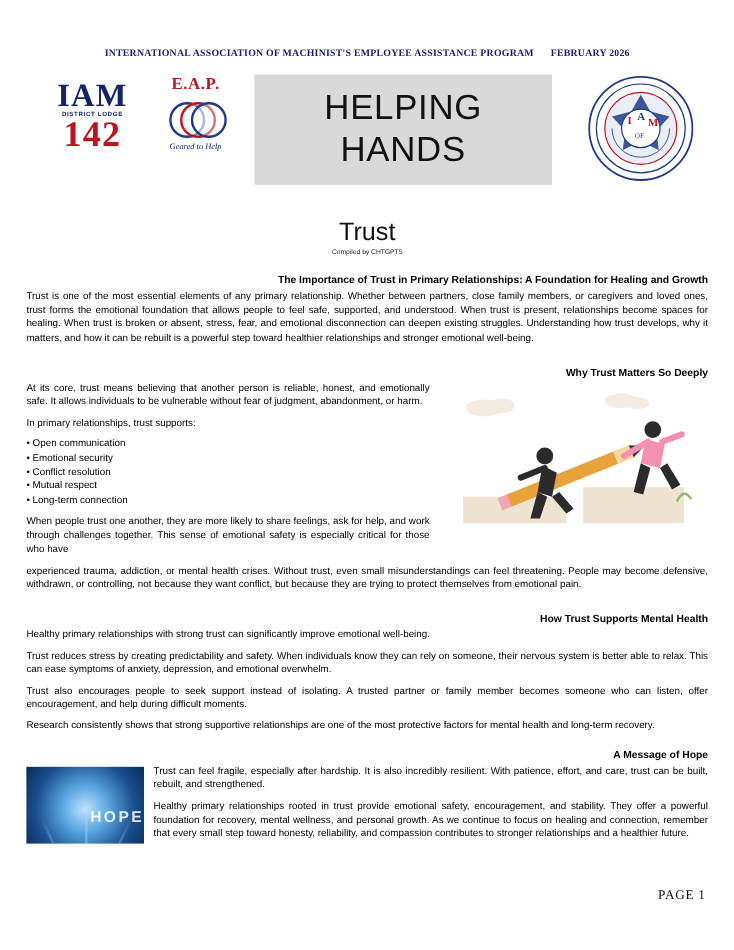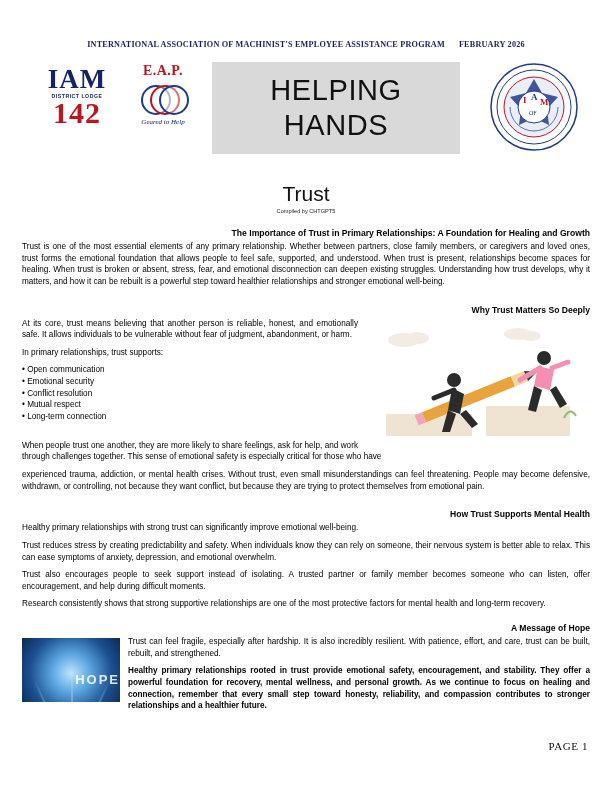--- a/index.html
+++ b/index.html
@@ -193,21 +193,21 @@
     color: #000;
   }
   p.body {
     font-family: "Liberation Sans", sans-serif;
     font-size: 8.2px;
     line-height: 1.42;
     margin: 0 0 6px 0;
     text-align: justify;
     color: #000;
   }
-  p.body.last { margin-bottom: 14px; font-weight: bold; }
+  p.body.last { margin-bottom: 14px; }
   .spacer-10 { height: 11px; }
   .spacer-6 { height: 7px; }
 
   
   .sec2-wrap { position: relative; }
   .illus {
     float: right;
     width: 222px;
     height: 128px;
     margin: 0 0 4px 10px;
@@ -363,21 +363,21 @@
 
       <p class="body">At its core, trust means believing that another person is reliable, honest, and emotionally safe. It allows individuals to be vulnerable without fear of judgment, abandonment, or harm.</p>
       <p class="body">In primary relationships, trust supports:</p>
       <ul class="bullets">
         <li>• Open communication</li>
         <li>• Emotional security</li>
         <li>• Conflict resolution</li>
         <li>• Mutual respect</li>
         <li>• Long-term connection</li>
       </ul>
-      <p class="body" style="margin-top:17px;">When people trust one another, they are more likely to share feelings, ask for help, and work through challenges together. This sense of emotional safety is especially critical for those who have</p>
+      <p class="body" style="margin-top:6px;">When people trust one another, they are more likely to share feelings, ask for help, and work through challenges together. This sense of emotional safety is especially critical for those who have</p>
       <p class="body">experienced trauma, addiction, or mental health crises. Without trust, even small misunderstandings can feel threatening. People may become defensive, withdrawn, or controlling, not because they want conflict, but because they are trying to protect themselves from emotional pain.</p>
     </div>
 
     <div class="spacer-10"></div>
 
     <h2 class="sec">How Trust Supports Mental Health</h2>
     <p class="body">Healthy primary relationships with strong trust can significantly improve emotional well-being.</p>
     <p class="body">Trust reduces stress by creating predictability and safety. When individuals know they can rely on someone, their nervous system is better able to relax. This can ease symptoms of anxiety, depression, and emotional overwhelm.</p>
     <p class="body">Trust also encourages people to seek support instead of isolating. A trusted partner or family member becomes someone who can listen, offer encouragement, and help during difficult moments.</p>
     <p class="body">Research consistently shows that strong supportive relationships are one of the most protective factors for mental health and long-term recovery.</p>

